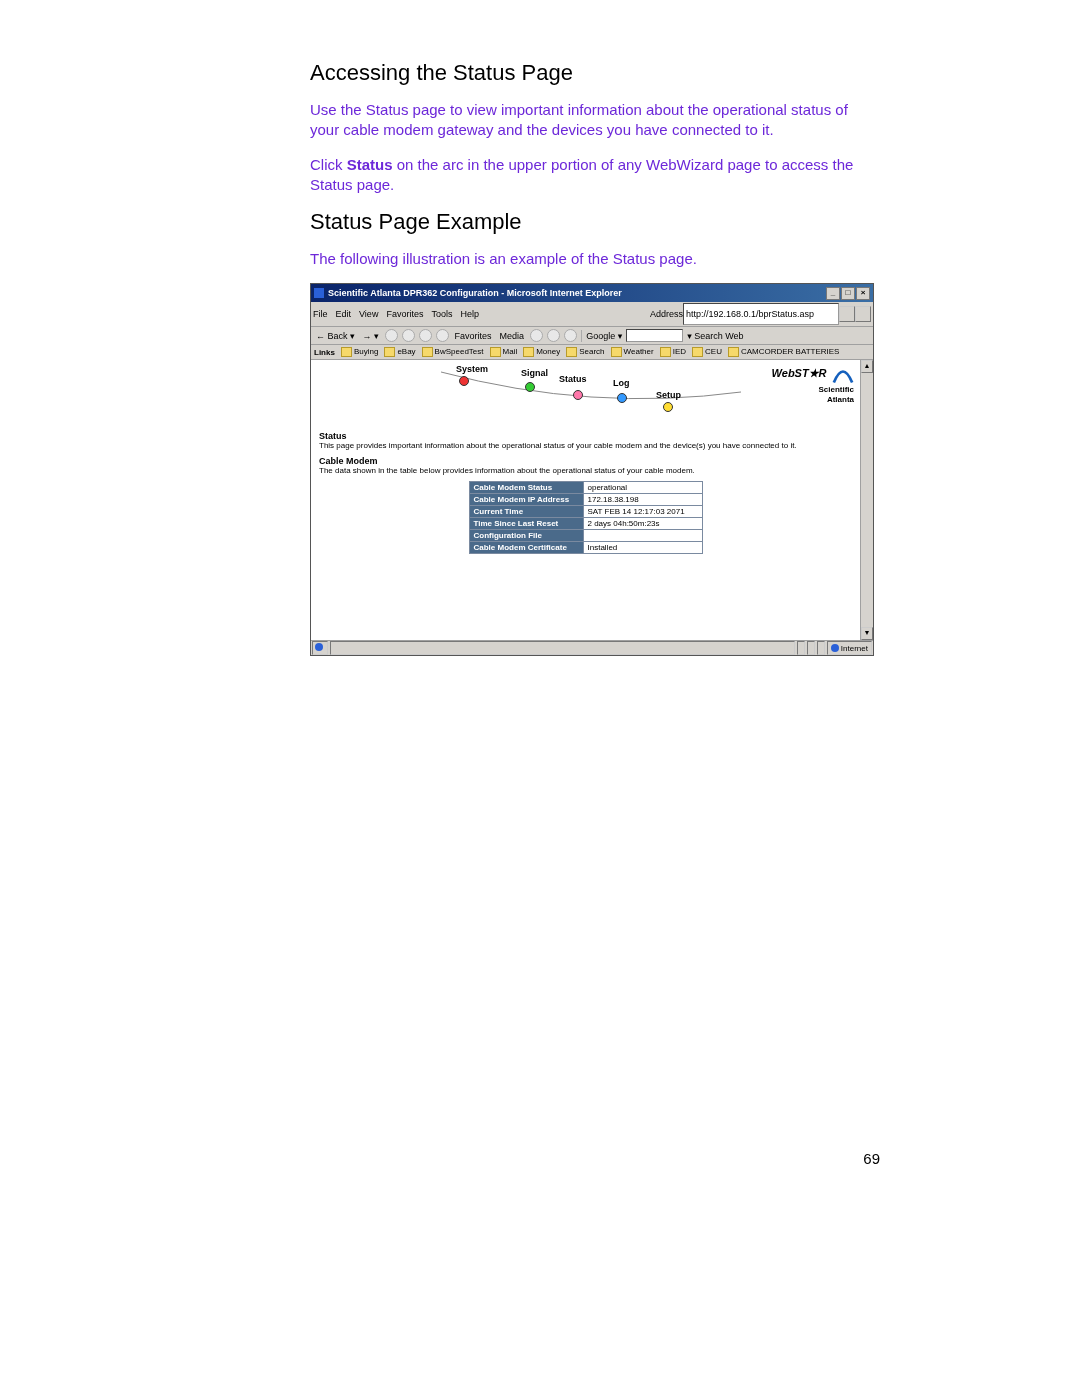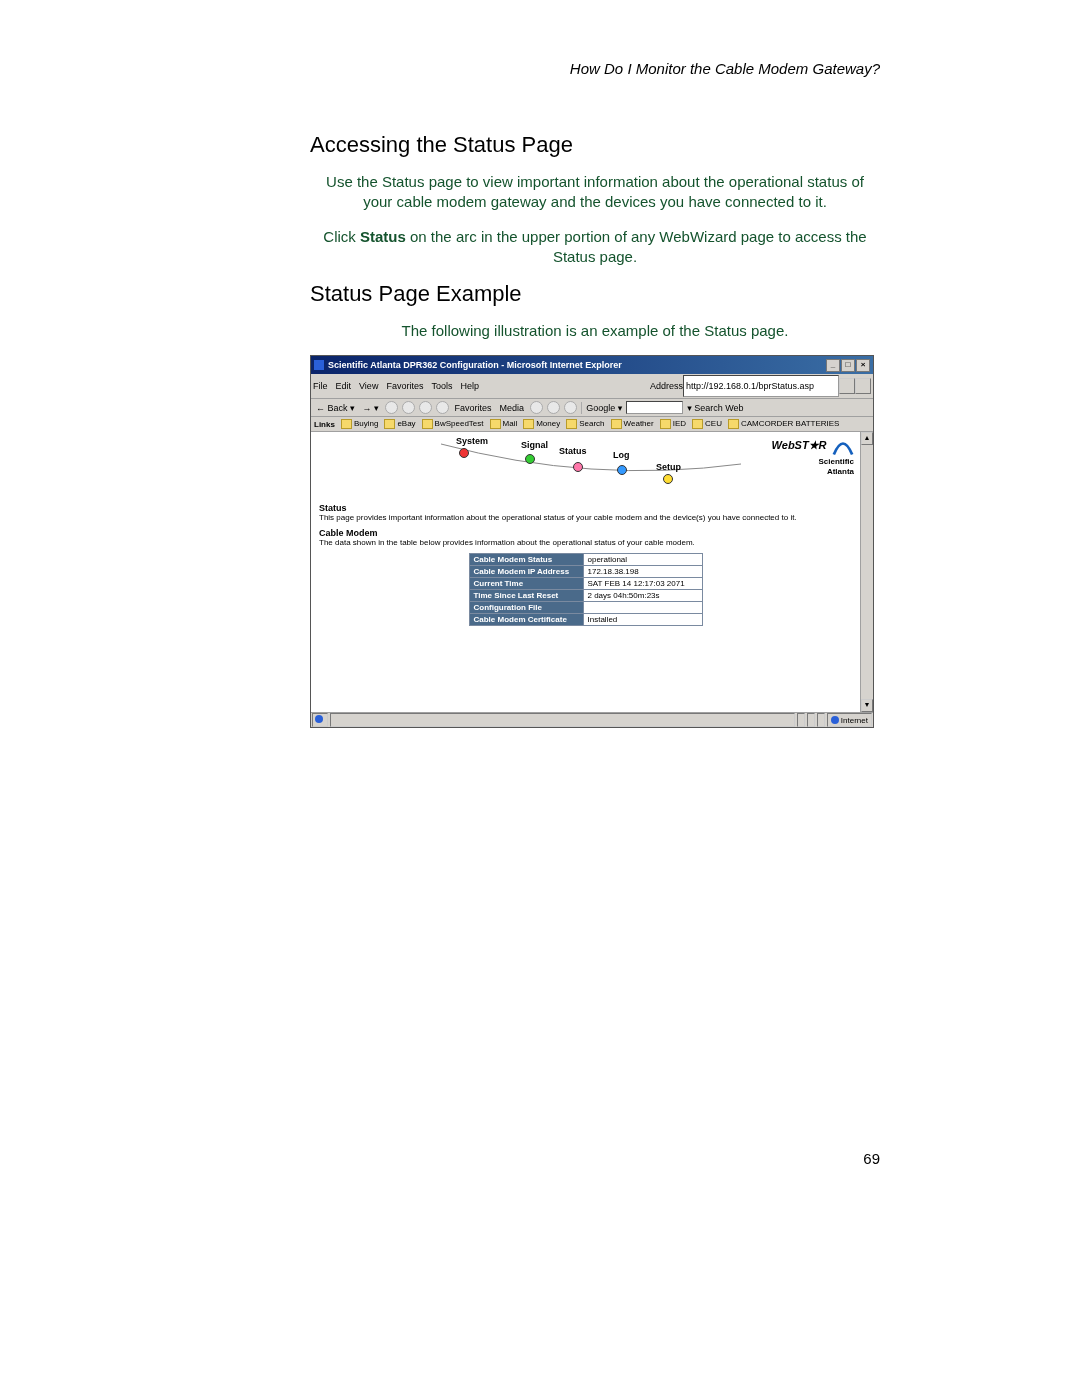--- a/index.html
+++ b/index.html
@@ -26,22 +26,21 @@
   h2 {
     font-weight: normal;
     font-size: 22px;
     margin: 0 0 14px 0;
     color: #000;
   }
   p {
     font-size: 15px;
     line-height: 1.35;
     margin: 0 0 14px 0;
-    color: #14532d;
-    text-align: center;
+    color: #6d28d9;
   }
   .bold { font-weight: bold; }
   .page-num {
     position: absolute;
     right: 200px;
     bottom: 230px;
     font-size: 15px;
   }
 
   
@@ -139,21 +138,20 @@
   .globe{width:8px;height:8px;border-radius:50%;background:#2a60d8;display:inline-block;}
   .scroll-stub{width:12px;background:#d6d3ce;border-left:1px solid #a0a0a0;position:absolute;right:0;top:0;bottom:0;}
   .scroll-stub .arrow{height:11px;border:1px outset #ccc;font-size:7px;text-align:center;line-height:9px;}
   .content-flex{display:flex;height:100%;}
   .content-main{flex:1;position:relative;}
 </style>
 </head>
 <body>
 
 <div class="page">
-  <div class="running-head">How Do I Monitor the Cable Modem Gateway?</div>
 
   <h2>Accessing the Status Page</h2>
   <p>Use the Status page to view important information about the operational status of your cable modem gateway and the devices you have connected to it.</p>
   <p>
     <span>Click </span><span class="bold">Status</span><span> on the arc in the upper portion of any WebWizard page to access the Status page.</span>
   </p>
 
   <h2>Status Page Example</h2>
   <p>The following illustration is an example of the Status page.</p>
 

